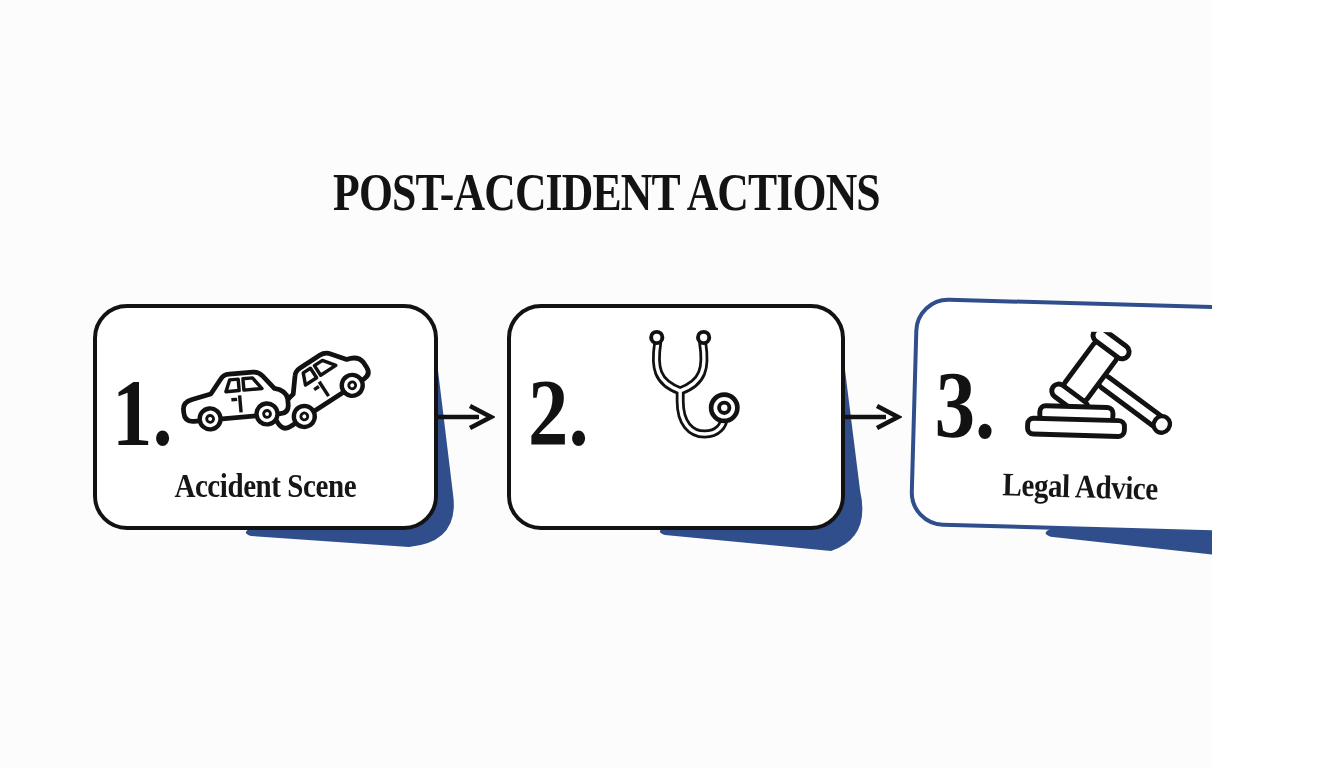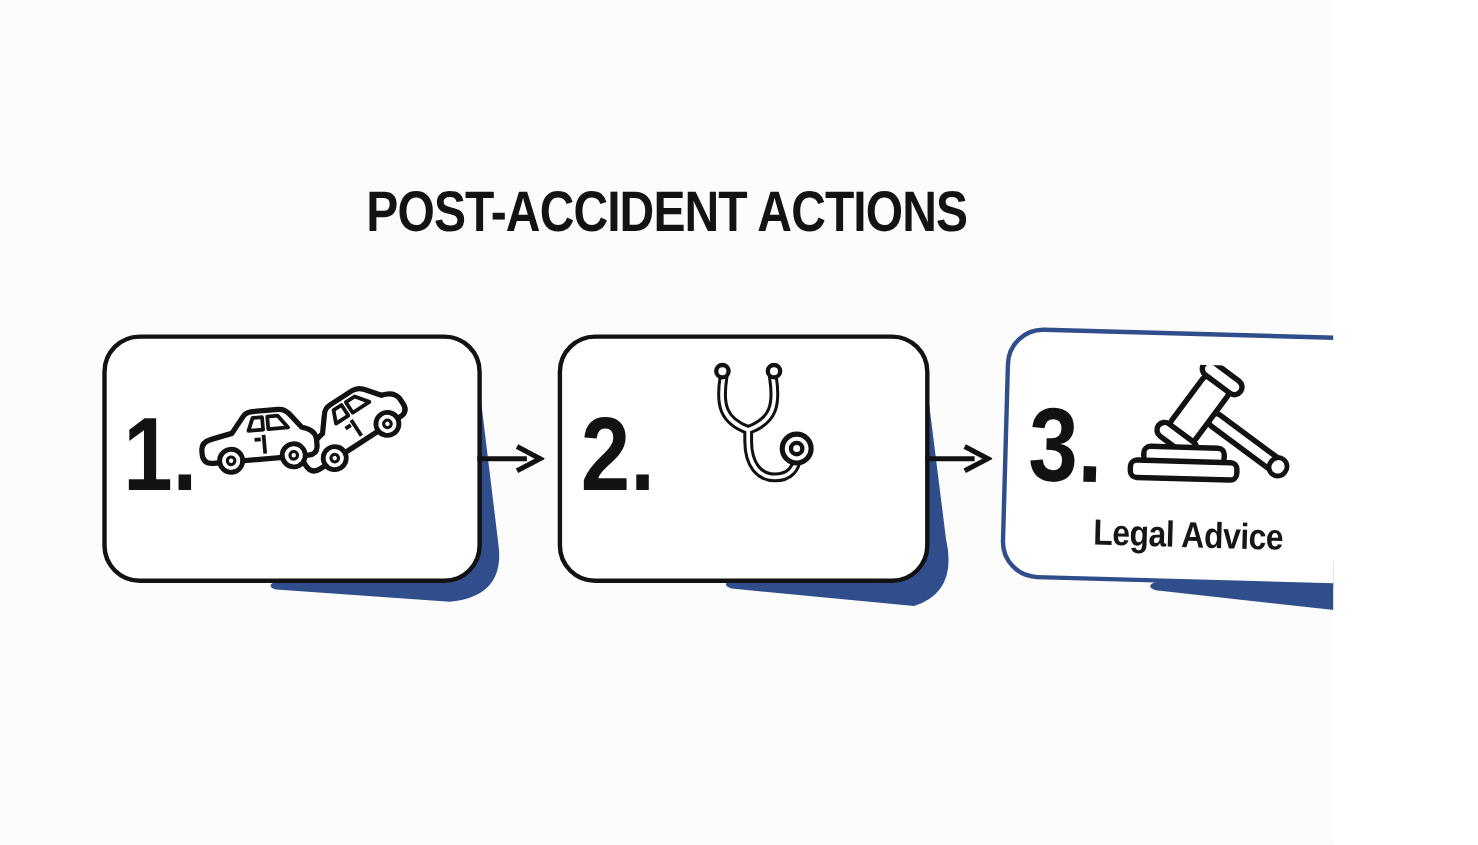--- a/index.html
+++ b/index.html
@@ -2,21 +2,21 @@
 <html style="--navy: #2F4E8B; --ink: #121212;"><head>
 <meta charset="utf-8">
 <style>
   html, body { margin: 0; padding: 0; }
   .stage {
     position: relative;
     width: 1212px;
     height: 768px;
     background: #fcfcfd;
     overflow: hidden;
-    font-family: Liberation Sans, sans-serif;
+    font-family: Liberation Serif, serif;
     color: #121212;
   }
   .title {
     position: absolute;
     top: 167px;
     left: 0;
     width: 100%;
     text-align: center;
     font-size: 52px;
     font-weight: bold;
@@ -123,20 +123,23 @@
             <path d="M54 38 L60 38" stroke="#121212" stroke-width="3.6"></path>
             <circle cx="30" cy="56" r="11" fill="#fff" stroke="#121212" stroke-width="4.6"></circle>
             <circle cx="30" cy="56" r="3.6" fill="#fff" stroke="#121212" stroke-width="3"></circle>
             <circle cx="90" cy="56" r="11" fill="#fff" stroke="#121212" stroke-width="4.6"></circle>
             <circle cx="90" cy="56" r="3.6" fill="#fff" stroke="#121212" stroke-width="3"></circle>
           </g>
         </defs>
         <use href="#car-shape" transform="translate(78,60) rotate(-33)"></use>
         <use href="#car-shape" transform="translate(0,40) rotate(-5)"></use>
       </svg>
+      <div class="step-label">
+        <span class="squeeze">Accident Scene</span>
+      </div>
     </div>
   </div>
 
   <svg class="connector c1" viewBox="0 0 62 30" aria-hidden="true">
     <path d="M1 15 H46" stroke="#121212" stroke-width="4.6" fill="none"></path>
     <path d="M37 4 L58 15 L37 26" stroke="#121212" stroke-width="4.6" fill="none" stroke-linejoin="miter"></path>
   </svg>
 
   <div class="step s2">
     <svg class="shadow-svg" viewBox="0 0 385 268" aria-hidden="true">

